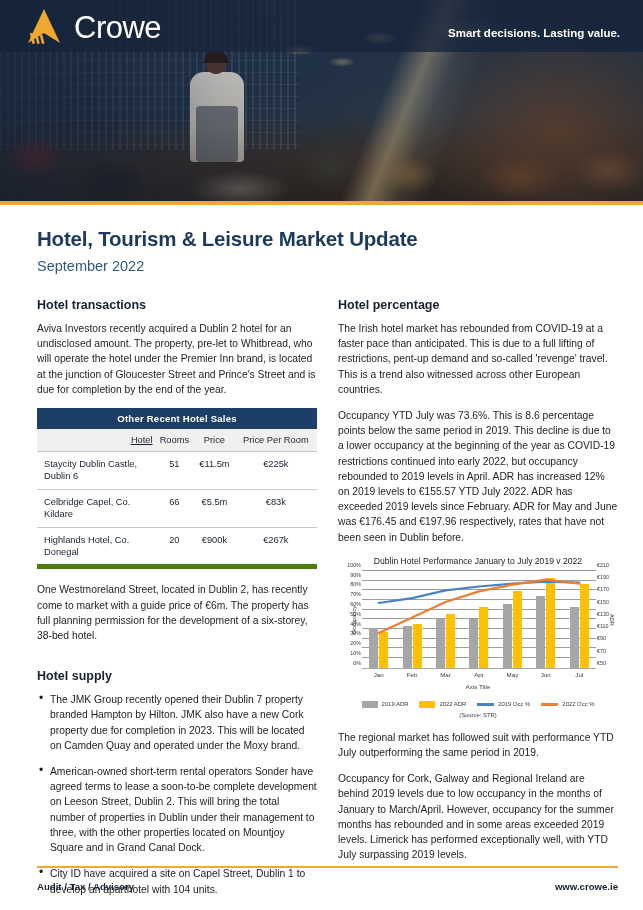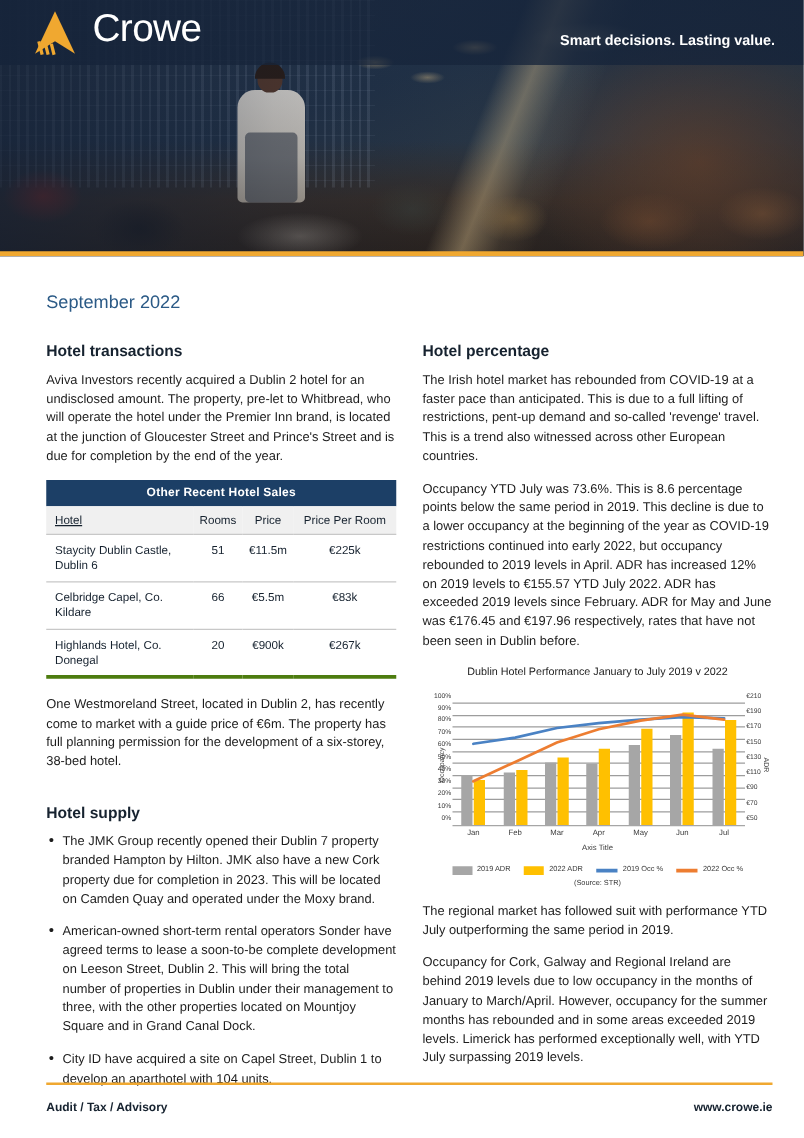--- a/index.html
+++ b/index.html
@@ -85,21 +85,21 @@
   .hero-overlay {
     position: absolute; inset: 0;
     background: linear-gradient(90deg, rgba(20,32,52,.72) 0%, rgba(20,32,52,.28) 34%, rgba(20,32,52,.12) 58%, rgba(20,32,52,.30) 100%);
   }
   .hero-topband {
     position: absolute; left: 0; top: 0; width: 643px; height: 52px;
     background: linear-gradient(90deg, rgba(22,36,58,.92) 0%, rgba(22,36,58,.70) 45%, rgba(22,36,58,.86) 100%);
   }
   .brand {
     position: absolute; left: 22px; top: 7px;
-    display: flex; gap: 8px;
+    display: flex; align-items: center; gap: 8px;
   }
   .brand-mark { width: 44px; height: 40px; display: block; }
   .brand-name {
     color: #ffffff; font-size: 31px; font-weight: 400; letter-spacing: -0.5px;
     line-height: 1;
   }
   .tagline {
     position: absolute; right: 23px; top: 27px;
     color: #ffffff; font-size: 11.5px; font-weight: bold;
   }
@@ -153,34 +153,34 @@
   table.sales caption {
     background: #1c3f66; color: #ffffff;
     font-size: 9.6px; font-weight: bold;
     padding: 5px 0; letter-spacing: .2px;
   }
   table.sales thead th {
     background: #f0f0f0; color: #16222f;
     font-size: 9.3px; font-weight: 400; text-align: center;
     padding: 6px 2px; border-bottom: 1px solid #c8c8c8;
   }
-  table.sales thead th.first { text-align: left; padding-left: 7px; text-decoration: underline; }
+  table.sales thead th.first { text-align: right; padding-left: 7px; text-decoration: underline; }
   table.sales tbody td {
     font-size: 9.3px; color: #16222f; text-align: center;
     padding: 6px 2px 6px 2px; border-bottom: 1px solid #c8c8c8;
     vertical-align: top; line-height: 12.4px;
   }
   table.sales tbody td.first { text-align: left; padding-left: 7px; width: 42%; }
-  table.sales tbody tr:last-child td { border-bottom: 3px solid #4d7c0f; }
+  table.sales tbody tr:last-child td { border-bottom: 5px solid #4d7c0f; }
 
   
   .chart-wrap { margin: 8px 0 12px 0; }
   .chart-title {
     text-align: center; color: #1d1d1d;
-    font-size: 8.6px; margin-bottom: 21px;
+    font-size: 8.6px; margin-bottom: 5px;
   }
   .chart-area {
     position: relative; height: 98px;
     margin: 0 22px 0 24px;
   }
   .ylabel-left, .ylabel-right {
     position: absolute; top: 50%;
     font-size: 5.6px; color: #3a3a3a;
     white-space: nowrap;
   }
@@ -270,20 +270,21 @@
         <rect x="19" y="28" width="2.6" height="9" fill="#f0a830" transform="rotate(-14 20 33)"></rect>
       </svg>
       <span class="brand-name">Crowe</span>
     </div>
 
     <div class="tagline">Smart decisions. Lasting value.</div>
     <div class="hero-rule"></div>
   </div>
 
   <div class="titleblock">
+    <div class="doc-title">Hotel, Tourism &amp; Leisure Market Update</div>
     <div class="doc-date">September 2022</div>
   </div>
 
   <div class="columns">
 
     <div class="col left">
       <h2 class="section">Hotel transactions</h2>
       <p class="body">Aviva Investors recently acquired a Dublin 2 hotel for an undisclosed amount. The property, pre-let to Whitbread, who will operate the hotel under the Premier Inn brand, is located at the junction of Gloucester Street and Prince's Street and is due for completion by the end of the year.</p>
 
       <table class="sales">

